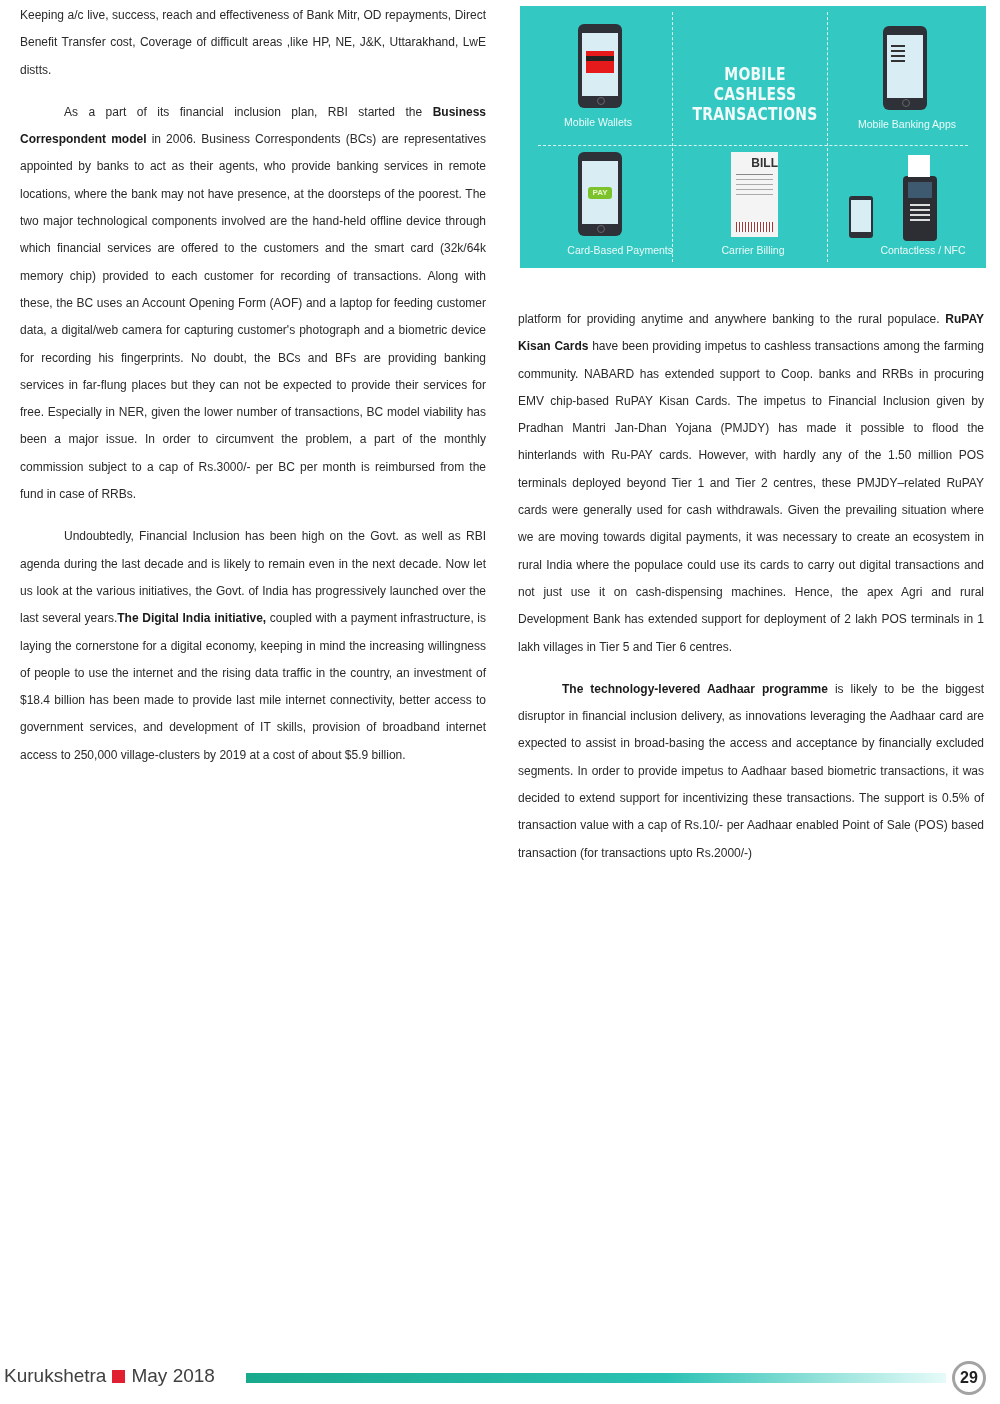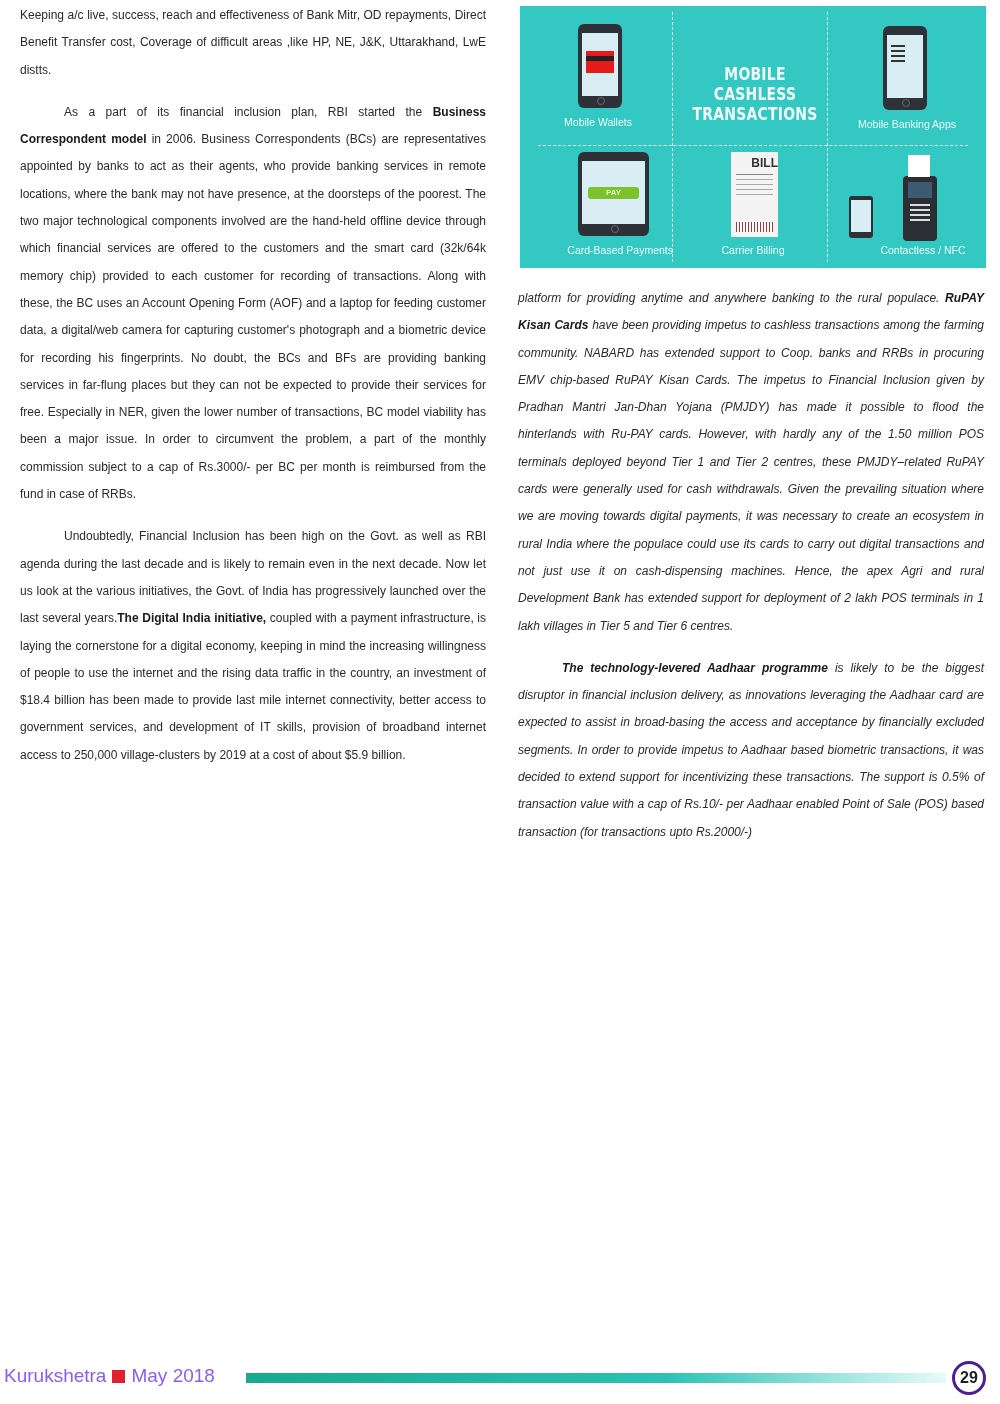--- a/index.html
+++ b/index.html
@@ -1,42 +1,42 @@
 <!DOCTYPE html>
 <html><head>
 <meta charset="utf-8">
 <style>
   html, body { margin: 0; padding: 0; background: #ffffff; }
   body { width: 1000px; height: 1404px; position: relative; overflow: hidden;
          font-family: "Liberation Sans", sans-serif; color: #2a2a2a; }
   .col { position: absolute; font-size: 12px; line-height: 27.3px; text-align: justify; }
   .col-left { left: 20px; top: 2px; width: 466px; }
-  .col-right { left: 518px; top: 285px; width: 466px; font-style: italic; }
+  .col-right { left: 518px; top: 306px; width: 466px; }
   .col p { margin: 0 0 15px 0; }
   .col p.indent { text-indent: 44px; }
   .col b { font-weight: bold; color: #1a1a1a; }
   .figure { position: absolute; left: 520px; top: 6px; width: 466px; height: 262px;
             background: #33c9c2; overflow: hidden; }
   .fig-title { position: absolute; left: 155px; top: 58px; width: 160px; text-align: center;
                color: #f2fbfa; font-weight: bold; font-size: 17px; line-height: 20px;
                font-family: "DejaVu Sans", sans-serif; letter-spacing: 0.3px; transform: scaleX(0.82); }
   .fig-label { position: absolute; color: #eafaf8; font-size: 10.5px; text-align: center; width: 150px; }
   .vline { position: absolute; top: 6px; bottom: 6px; border-left: 1.5px dashed #d8f5f2; }
   .hline { position: absolute; left: 18px; right: 18px; top: 139px; border-top: 1.5px dashed #d8f5f2; }
   .phone { position: absolute; width: 44px; height: 84px; background: #2e3137; border-radius: 6px; }
   .phone .screen { position: absolute; left: 4px; top: 9px; right: 4px; bottom: 12px; background: #d8eef4; }
   .phone .btn { position: absolute; left: 50%; bottom: 3px; width: 6px; height: 6px; margin-left: -3px;
                 border-radius: 50%; border: 1px solid #666; }
-  .footer-title { position: absolute; left: 4px; top: 1365px; font-size: 19px; color: #8b5cf6;
+  .footer-title { position: absolute; left: 4px; top: 1365px; font-size: 19px; color: #404040;
                   font-family: "Liberation Sans", sans-serif; }
   .footer-sq { display: inline-block; width: 13px; height: 13px; background: #e02030; margin: 0 6px; vertical-align: -1px; }
   .footer-bar { position: absolute; left: 246px; top: 1373px; width: 700px; height: 10px;
                 background: linear-gradient(to right, #19a98d, #2bc2b4 60%, #e6fbf9); }
   .page-num { position: absolute; left: 952px; top: 1361px; width: 34px; height: 34px; border-radius: 50%;
-              border: 3px solid #4c1d95; background: #ffffff; box-sizing: border-box;
+              border: 3px solid #a3a3a3; background: #ffffff; box-sizing: border-box;
               text-align: center; line-height: 28px; font-weight: bold; font-size: 16px; color: #222; }
 </style>
 </head>
 <body>
 
 <div class="col col-left">
   <p>Keeping a/c live, success, reach and effectiveness of Bank Mitr, OD repayments, Direct Benefit Transfer cost, Coverage of difficult areas ,like HP, NE, J&amp;K, Uttarakhand, LwE distts.</p>
   <p class="indent"><span>As a part of its financial inclusion plan, RBI started the </span><b>Business Correspondent model</b><span> in 2006. Business Correspondents (BCs) are representatives appointed by banks to act as their agents, who provide banking services in remote locations, where the bank may not have presence, at the doorsteps of the poorest. The two major technological components involved are the hand-held offline device through which financial services are offered to the customers and the smart card (32k/64k memory chip) provided to each customer for recording of transactions. Along with these, the BC uses an Account Opening Form (AOF) and a laptop for feeding customer data, a digital/web camera for capturing customer's photograph and a biometric device for recording his fingerprints. No doubt, the BCs and BFs are providing banking services in far-flung places but they can not be expected to provide their services for free. Especially in NER, given the lower number of transactions, BC model viability has been a major issue. In order to circumvent the problem, a part of the monthly commission subject to a cap of Rs.3000/- per BC per month is reimbursed from the fund in case of RRBs.</span></p>
   <p class="indent"><span>Undoubtedly, Financial Inclusion has been high on the Govt. as well as RBI agenda during the last decade and is likely to remain even in the next decade. Now let us look at the various initiatives, the Govt. of India has progressively launched over the last several years.</span><b>The Digital India initiative,</b><span> coupled with a payment infrastructure, is laying the cornerstone for a digital economy, keeping in mind the increasing willingness of people to use the internet and the rising data traffic in the country, an investment of $18.4 billion has been made to provide last mile internet connectivity, better access to government services, and development of IT skills, provision of broadband internet access to 250,000 village-clusters by 2019 at a cost of about $5.9 billion.</span></p>
 </div>
@@ -59,21 +59,21 @@
   <div class="fig-title">MOBILE CASHLESS TRANSACTIONS</div>
 
   <div class="phone" style="left:363px; top:20px;">
     <div class="screen">
         <div style="position:absolute;left:4px;top:10px;width:14px;height:2px;background:#333;box-shadow:0 5px 0 #333,0 10px 0 #333,0 15px 0 #333;"></div>
       </div>
     <div class="btn"></div>
   </div>
   <div class="fig-label" style="left:312px; top:112px;">Mobile Banking Apps</div>
 
-  <div class="phone" style="left:58px; top:146px;padding-left:27px;">
+  <div class="phone" style="left:58px; top:146px;">
     <div class="screen">
         <div style="position:absolute;left:6px;right:6px;top:26px;height:12px;background:#7cc22a;border-radius:3px;color:#e8f6d0;font-size:8px;font-weight:bold;text-align:center;line-height:12px;">PAY</div>
       </div>
     <div class="btn"></div>
   </div>
   <div class="fig-label" style="left:3px; top:238px;text-align:right;">Card-Based Payments</div>
 
   <div style="position:absolute; left:211px; top:146px; width:47px; height:85px; background:#f4f4f4;">
     <div style="text-align:right;font-size:12px;font-weight:bold;color:#333;margin-top:4px;">BILL</div>
     <div style="margin:4px 5px;height:1px;background:#888;box-shadow:0 5px 0 #aaa,0 10px 0 #aaa,0 15px 0 #aaa,0 20px 0 #aaa;"></div>

